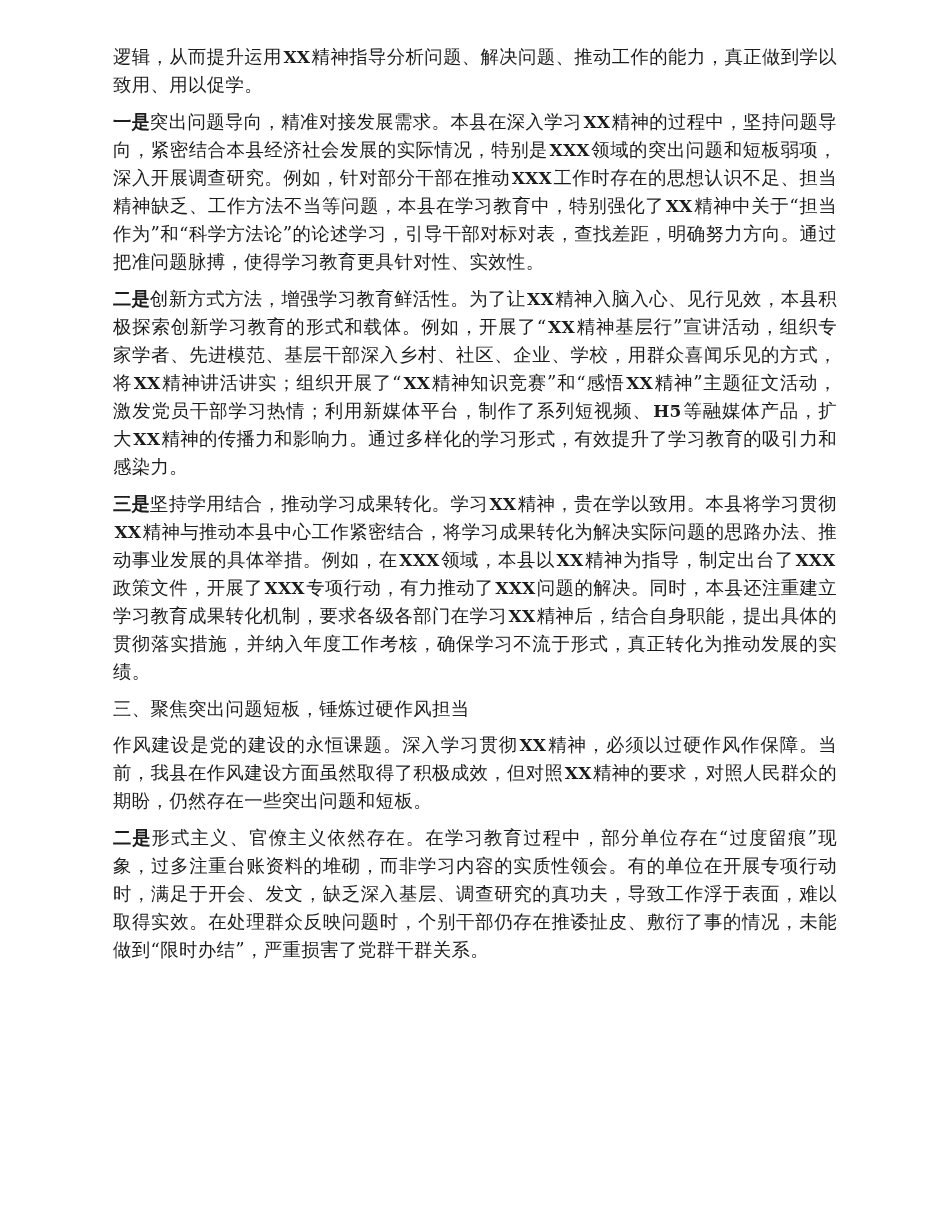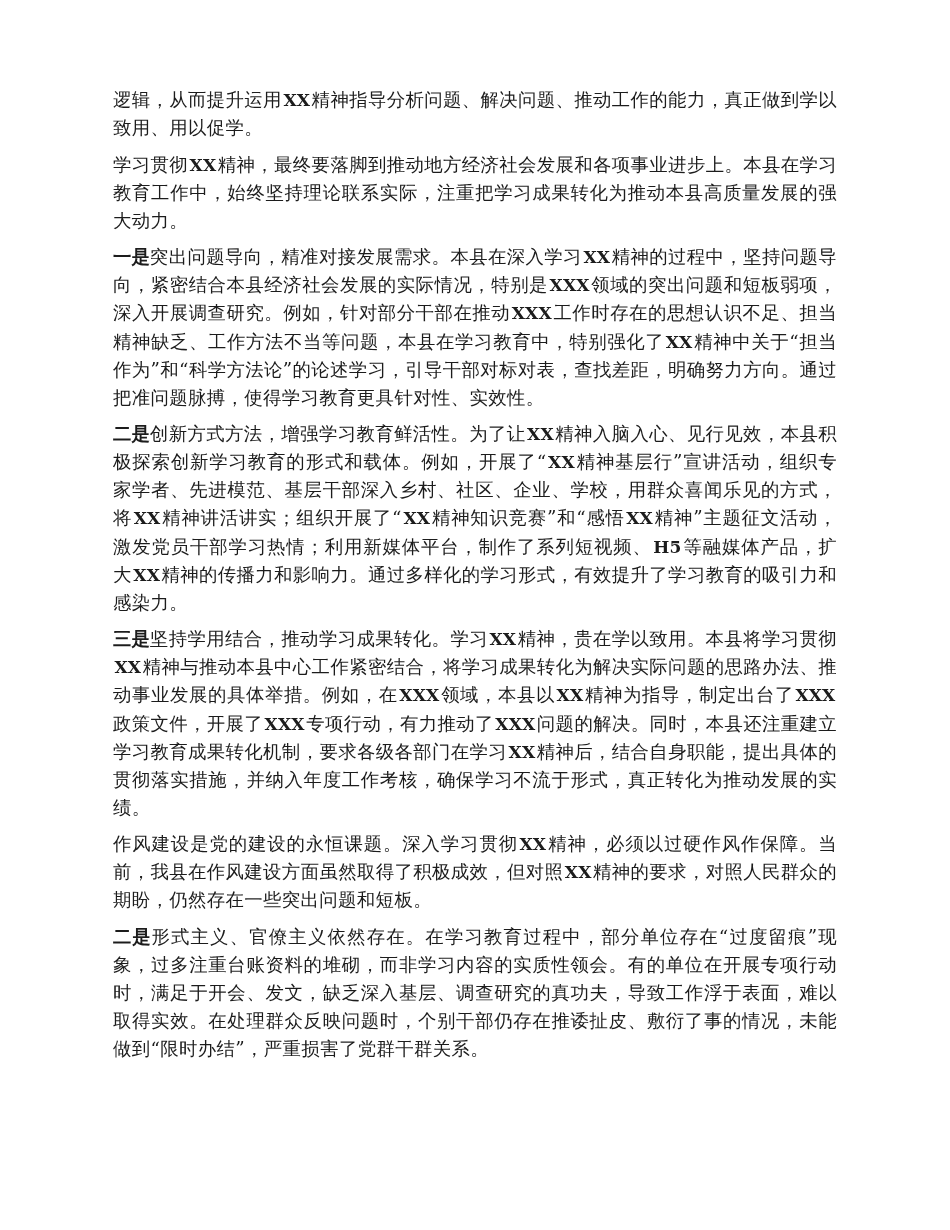--- a/index.html
+++ b/index.html
@@ -16,21 +16,21 @@
     color: #1a1a1a;
     -webkit-font-smoothing: antialiased;
   }
 
   #page {
     position: relative;
     width: 950px;
     height: 1230px;
     background: #ffffff;
     box-sizing: border-box;
-    padding: 86px 113px 0 113px;
+    padding: 43px 113px 0 113px;
   }
 
   #doc-body {
     width: 724px;
   }
 
   
   .para {
     font-size: 18.4px;
     line-height: 28.1px;
@@ -68,34 +68,34 @@
 </style>
 </head>
 <body>
 
 <div id="page">
   <div id="doc-body">
 
     <p class="para">逻辑，从而提升运用<span class="tok">XX</span>精神指导分析问题、解决问题、推动工作的能力，真正做到学以致用、用以促学。</p>
 
 
-    <p class="para">学习贯彻<span class="tok">XX</span>精神，最终要落脚到推动地方经济社会发展和各项事业进步上。本县在学习教育工作中，始终坚持理论联系实际，注重把学习成果转化为推动本县高质量发展的强大动力。</p>
 
     <p class="para">
       <span class="lead">一是</span><span>突出问题导向，精准对接发展需求。本县在深入学习<span class="tok">XX</span>精神的过程中，坚持问题导向，紧密结合本县经济社会发展的实际情况，特别是<span class="tok">XXX</span>领域的突出问题和短板弱项，深入开展调查研究。例如，针对部分干部在推动<span class="tok">XXX</span>工作时存在的思想认识不足、担当精神缺乏、工作方法不当等问题，本县在学习教育中，特别强化了<span class="tok">XX</span>精神中关于“担当作为”和“科学方法论”的论述学习，引导干部对标对表，查找差距，明确努力方向。通过把准问题脉搏，使得学习教育更具针对性、实效性。</span>
     </p>
 
     <p class="para">
       <span class="lead">二是</span><span>创新方式方法，增强学习教育鲜活性。为了让<span class="tok">XX</span>精神入脑入心、见行见效，本县积极探索创新学习教育的形式和载体。例如，开展了“<span class="tok">XX</span>精神基层行”宣讲活动，组织专家学者、先进模范、基层干部深入乡村、社区、企业、学校，用群众喜闻乐见的方式，将<span class="tok">XX</span>精神讲活讲实；组织开展了“<span class="tok">XX</span>精神知识竞赛”和“感悟<span class="tok">XX</span>精神”主题征文活动，激发党员干部学习热情；利用新媒体平台，制作了系列短视频、<span class="tok">H5</span>等融媒体产品，扩大<span class="tok">XX</span>精神的传播力和影响力。通过多样化的学习形式，有效提升了学习教育的吸引力和感染力。</span>
     </p>
 
     <p class="para">
       <span class="lead">三是</span><span>坚持学用结合，推动学习成果转化。学习<span class="tok">XX</span>精神，贵在学以致用。本县将学习贯彻<span class="tok">XX</span>精神与推动本县中心工作紧密结合，将学习成果转化为解决实际问题的思路办法、推动事业发展的具体举措。例如，在<span class="tok">XXX</span>领域，本县以<span class="tok">XX</span>精神为指导，制定出台了<span class="tok">XXX</span>政策文件，开展了<span class="tok">XXX</span>专项行动，有力推动了<span class="tok">XXX</span>问题的解决。同时，本县还注重建立学习教育成果转化机制，要求各级各部门在学习<span class="tok">XX</span>精神后，结合自身职能，提出具体的贯彻落实措施，并纳入年度工作考核，确保学习不流于形式，真正转化为推动发展的实绩。</span>
     </p>
 
+    <p class="para heading">三、聚焦突出问题短板，锤炼过硬作风担当</p>
 
     <p class="para">作风建设是党的建设的永恒课题。深入学习贯彻<span class="tok">XX</span>精神，必须以过硬作风作保障。当前，我县在作风建设方面虽然取得了积极成效，但对照<span class="tok">XX</span>精神的要求，对照人民群众的期盼，仍然存在一些突出问题和短板。</p>
 
 
     <p class="para last">
       <span class="lead">二是</span><span>形式主义、官僚主义依然存在。在学习教育过程中，部分单位存在“过度留痕”现象，过多注重台账资料的堆砌，而非学习内容的实质性领会。有的单位在开展专项行动时，满足于开会、发文，缺乏深入基层、调查研究的真功夫，导致工作浮于表面，难以取得实效。在处理群众反映问题时，个别干部仍存在推诿扯皮、敷衍了事的情况，未能做到“限时办结”，严重损害了党群干群关系。</span>
     </p>
 
   </div>
 </div>

